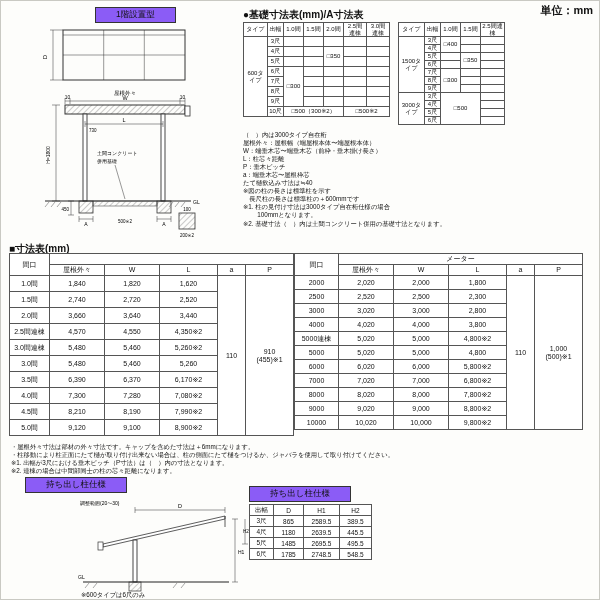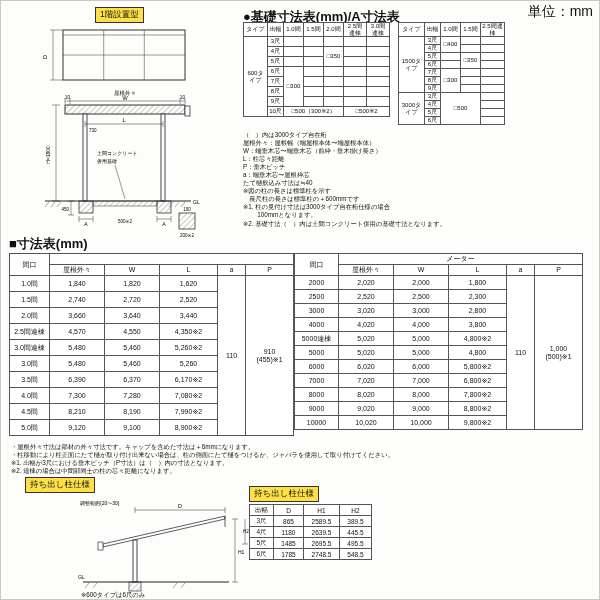--- a/index.html
+++ b/index.html
@@ -12,25 +12,25 @@
   .abs { position:absolute; }
   svg { font-family:inherit; }
   table { border-collapse:collapse; background:#fff; }
   th,td { border:1px solid #555; font-weight:normal; text-align:center; vertical-align:middle; padding:0 1px; }
   .ft  { border:1px solid #222; }
   .ft th,.ft td { font-size:6px; line-height:1.1; }
   .dimtbl { border:1px solid #222; }
   .dimtbl th,.dimtbl td { font-size:7px; line-height:1.1; }
   .sidetbl { border:1px solid #222; }
   .sidetbl th,.sidetbl td { font-size:6.5px; height:11px; padding:0 2px; }
-  .titlebox { border:1px solid #333; background:#fde047; font-size:8.5px; padding:1px 4px; display:inline-block; }
-  .heading { font-size:13px; font-weight:bold;text-align:right; }
+  .titlebox { border:1px solid #333; background:#8b5cf6; font-size:8.5px; padding:1px 20px; display:inline-block; }
+  .heading { font-size:10px; font-weight:bold;text-align:right; }
   .notes { font-size:6.3px; line-height:1.28; }
   .smallnote { font-size:6.3px; }
-  .unit { font-size:14px; }
+  .unit { font-size:11px;font-weight:bold; }
 </style>
 </head>
 <body>
 
 <div class="abs unit" style="right:6px; top:2px;">単位：mm</div>
 
 <div class="abs titlebox" style="left:94px; top:6px;">1階設置型</div>
 
 <svg class="abs" style="left:38px; top:26px;" width="180" height="214" viewBox="0 0 180 214">
   <defs>
@@ -297,21 +297,21 @@
   <div>P：垂木ピッチ</div>
   <div>a：端垂木芯〜屋根枠芯</div>
   <div>たて樋飲込み寸法は≒40</div>
   <div>※図の柱の長さは標準柱を示す</div>
   <div>　長尺柱の長さは標準柱の＋600mmです</div>
   <div>※1. 柱の見付け寸法は3000タイプ自在桁仕様の場合</div>
   <div>　　 100mmとなります。</div>
   <div>※2. 基礎寸法（　）内は土間コンクリート併用の基礎寸法となります。</div>
 </div>
 
-<div class="abs heading" style="left:8px; top:234px;">■寸法表(mm)</div>
+<div class="abs heading" style="left:8px; top:241px;">■寸法表(mm)</div>
 
 <div class="abs" style="left:8px; top:252px; display:flex; align-items:flex-start;">
 
   <table class="dimtbl">
     <colgroup>
         <col style="width:40px">
         <col style="width:55px">
         <col style="width:55px">
         <col style="width:58px">
         <col style="width:28px">

